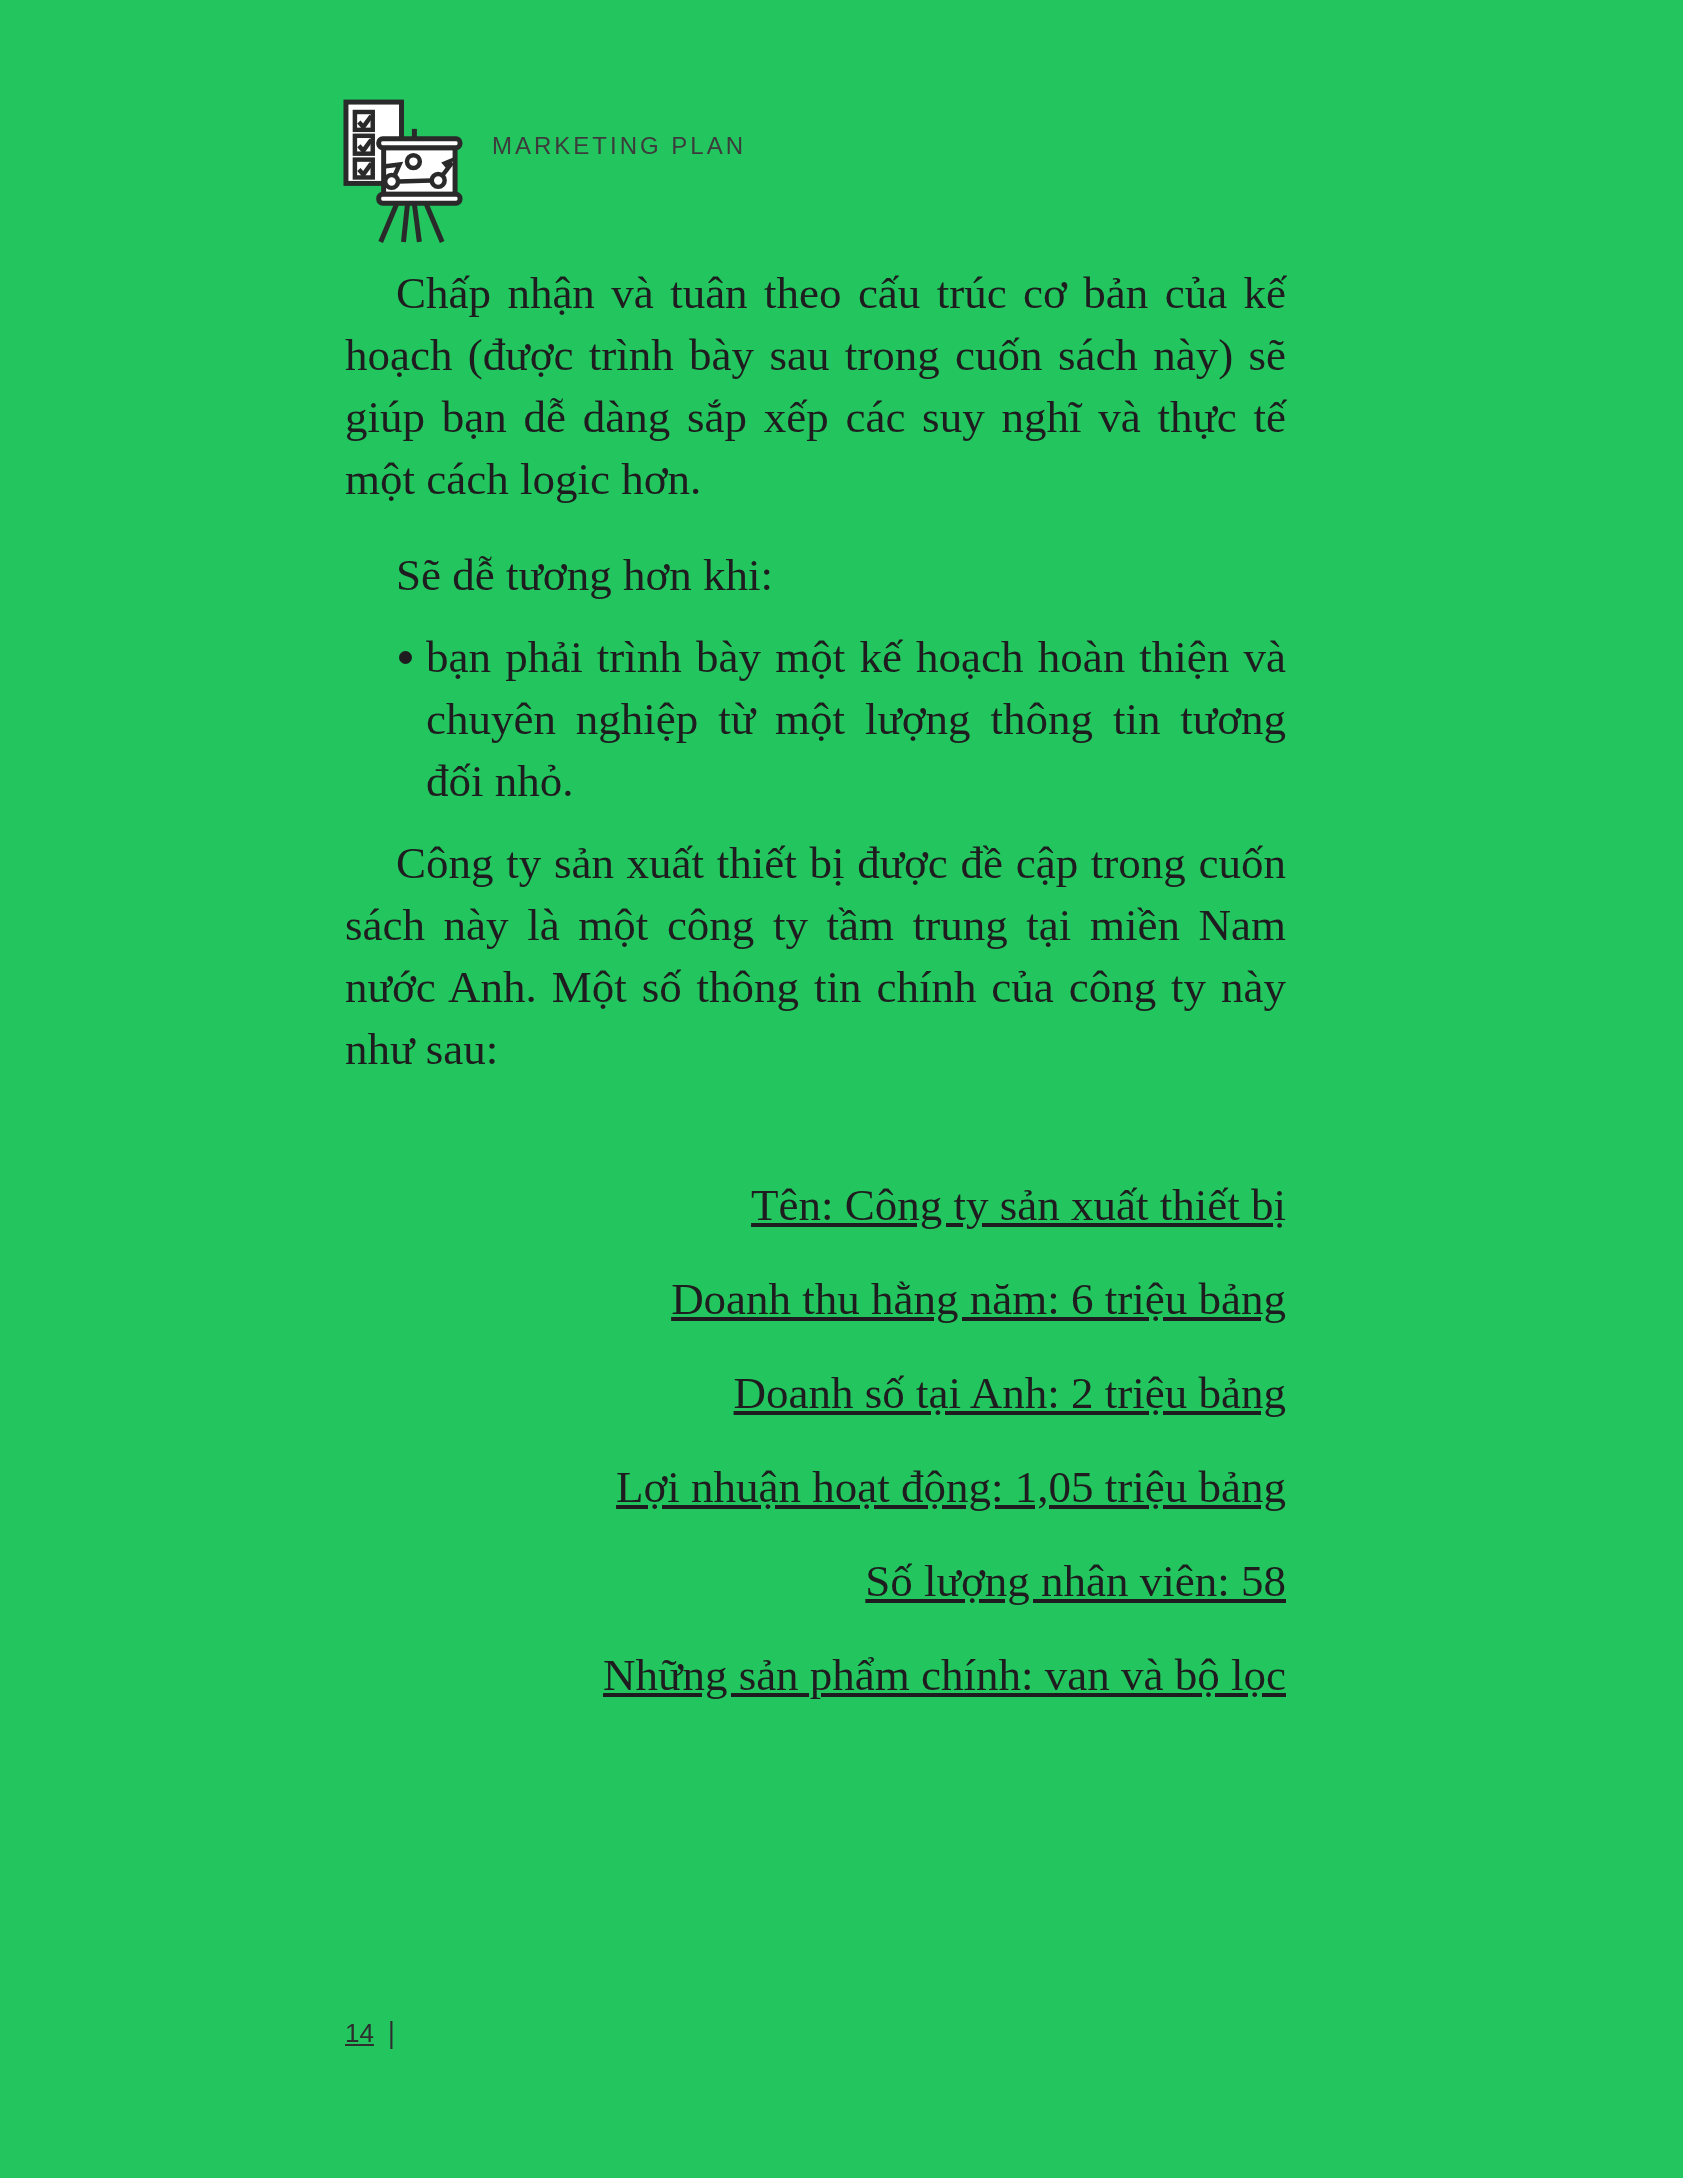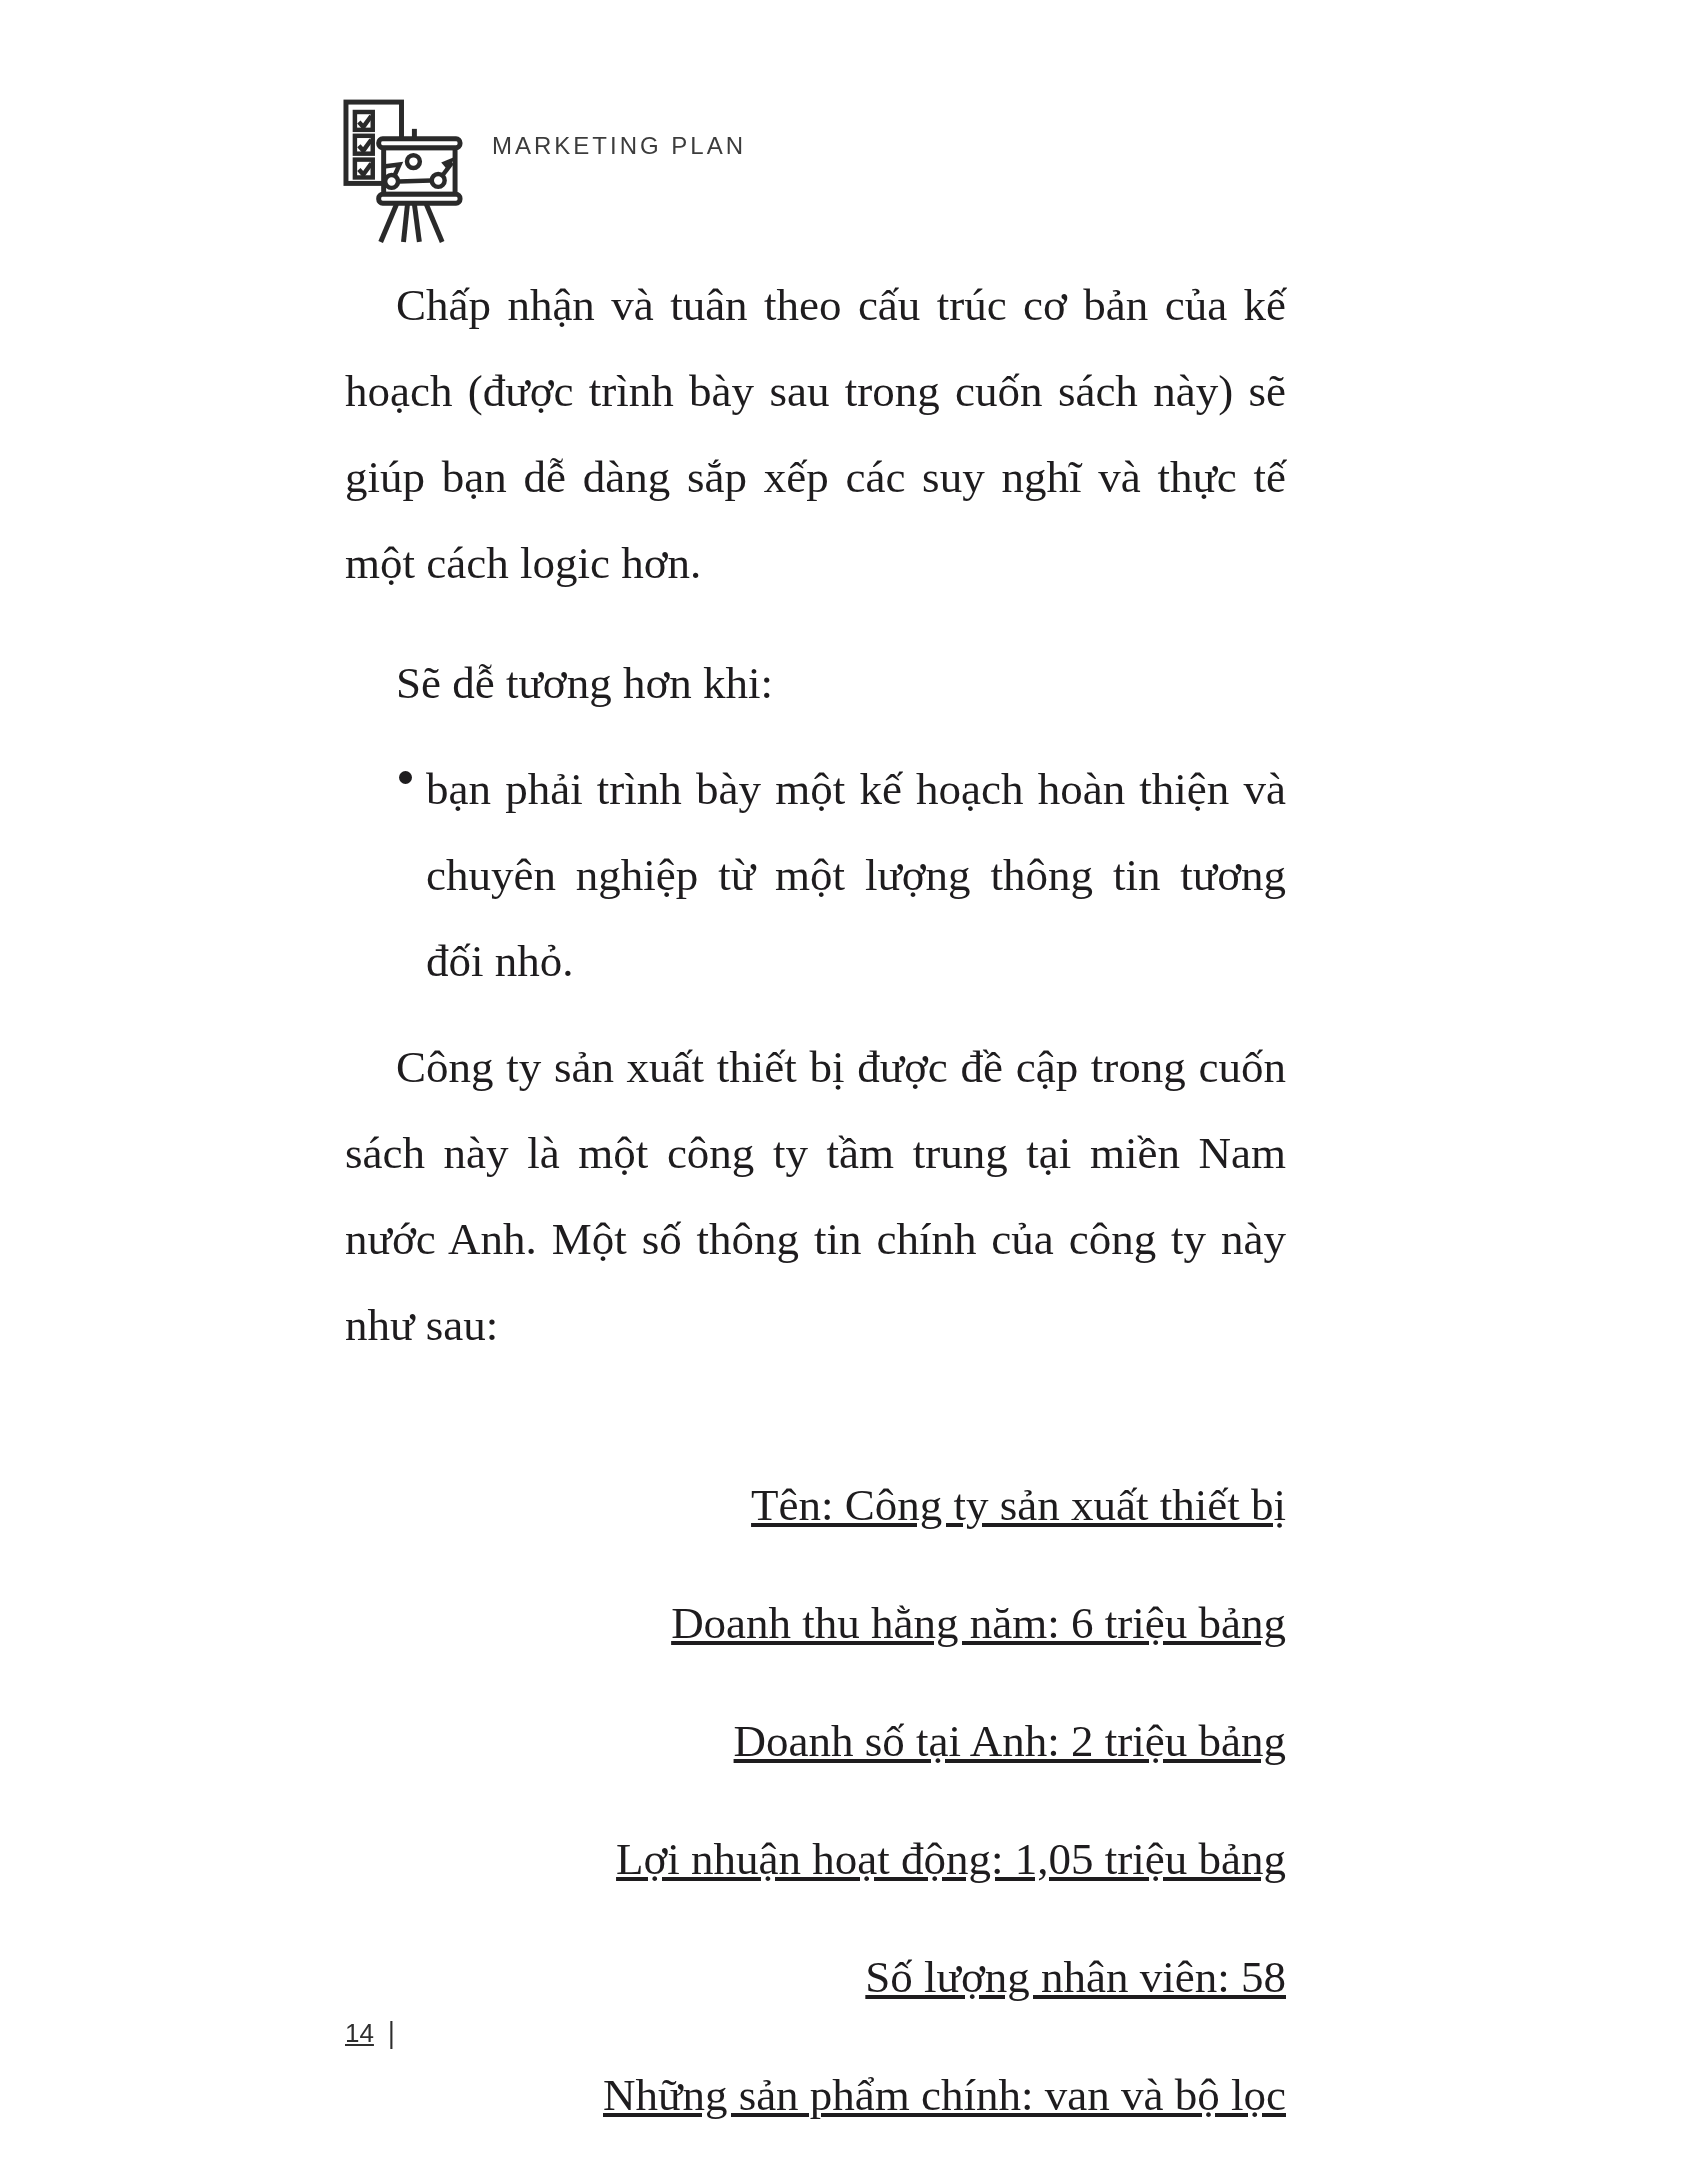--- a/index.html
+++ b/index.html
@@ -1,35 +1,35 @@
 <!DOCTYPE html>
 <html><head>
 <meta charset="utf-8">
 <style>
   html,body{margin:0;padding:0;background:#e8e8e8;}
   #page{
     position:relative;
     width:1683px;height:2178px;
-    background:#ffffff;
+    background:#22c55e;
     overflow:hidden;
     font-family:"Liberation Serif","DejaVu Serif",serif;
     color:#1e1c1e;
   }
   
   #brand-icon{position:absolute;left:342px;top:98px;}
   #brand-text{
     position:absolute;left:492px;top:132px;
     font-family:"Liberation Sans",sans-serif;
     font-size:24px;letter-spacing:3px;
     color:#3c3c3c;white-space:nowrap;
   }
   
   #content{
     position:absolute;left:345px;top:262px;width:941px;
-    font-size:45px;line-height:86px;
+    font-size:45px;line-height:62px;
     text-align:justify;
   }
   .para{margin:0;text-indent:51px;}
   .p1{margin-bottom:34px;}
   .p2{margin-bottom:20px;}
   .p3{margin-bottom:94px;}
   .bullet{
     position:relative;margin:0 0 25px 0;padding-left:81px;
     text-align:justify;
   }

